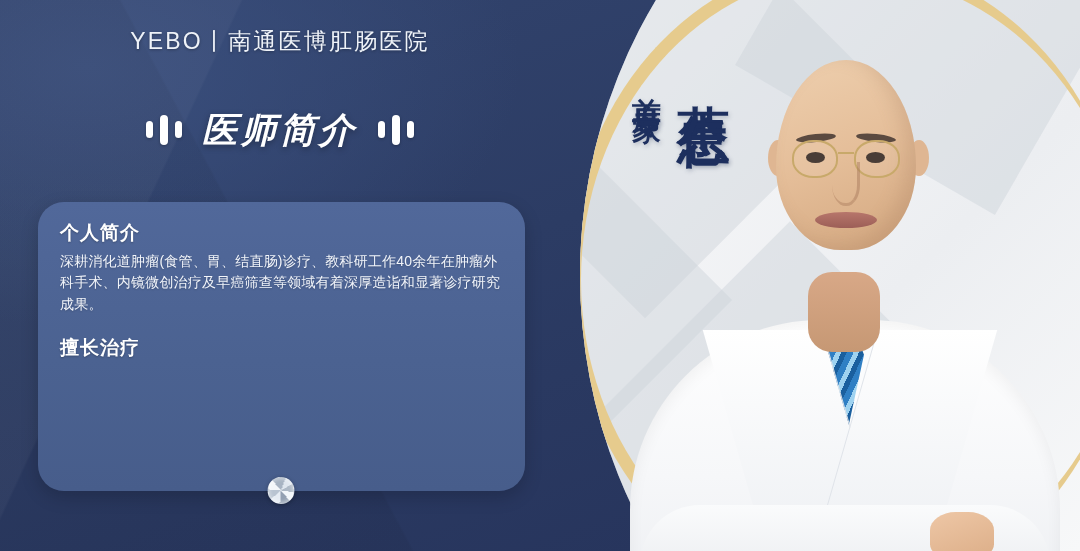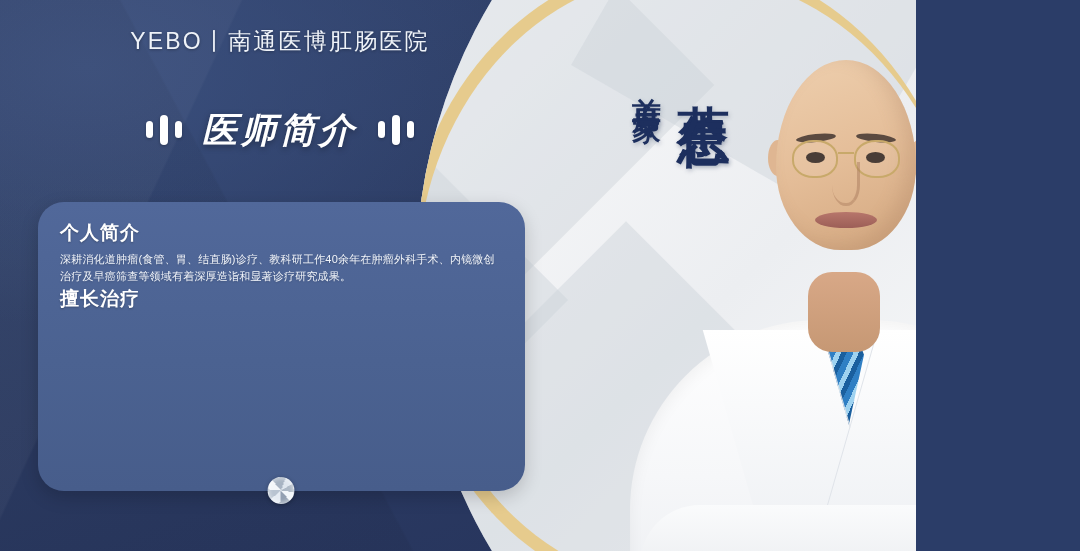--- a/index.html
+++ b/index.html
@@ -1,21 +1,21 @@
 <!DOCTYPE html>
 <html><head>
 <meta charset="utf-8">
 <style>
   * { margin:0; padding:0; box-sizing:border-box; }
   html,body { width:1080px; height:551px; overflow:hidden; }
   body {
     font-family:"Liberation Sans","DejaVu Sans",sans-serif;
     background:#2b3d68;
   }
-  .stage { position:relative; width:916px; height:551px; overflow:hidden; }
+  .stage { position:relative; width:1080px; height:551px; overflow:hidden; }
 
   
   .navy-bg {
     position:absolute; left:0; top:0; width:1080px; height:551px;
     background:
       radial-gradient(ellipse 700px 420px at 8% 12%, #3a4f7d 0%, rgba(58,79,125,0) 62%),
       linear-gradient(160deg, #33456f 0%, #2c3c64 45%, #25325a 100%);
   }
   .navy-bg::after{
     content:""; position:absolute; inset:0;
@@ -86,23 +86,23 @@
     position:absolute; left:38px; top:202px; width:487px; height:289px;
     background:linear-gradient(180deg, #51689a 0%, #4b6291 55%, #475d8b 100%);
     border-radius:26px 26px 26px 26px;
     box-shadow:0 6px 18px rgba(0,0,0,.18);
     padding:18px 24px 10px 22px;
   }
   .sec-head {
     color:#ffffff; font-size:19px; font-weight:600; letter-spacing:1px;
     margin-bottom:5px; text-shadow:0 1px 2px rgba(0,0,0,.25);
   }
-  .sec-head.second { margin-top:2px;font-family:Liberation Serif, serif; }
+  .sec-head.second { margin-top:20px;font-family:Liberation Serif, serif; }
   .sec-body {
-    color:#f2f5fa; font-size:11px; line-height:1.52; letter-spacing:.2px;
+    color:#f2f5fa; font-size:14px; line-height:1.52; letter-spacing:.2px;
     text-shadow:0 1px 2px rgba(0,0,0,.18);
   }
   .card-notch {
     position:absolute; left:0; bottom:-1px; width:487px; height:22px;
     pointer-events:none;
   }
   .gem {
     position:absolute; left:243px; bottom:-13px; transform:translateX(-50%);
     width:27px; height:27px; border-radius:50%;
     background:

